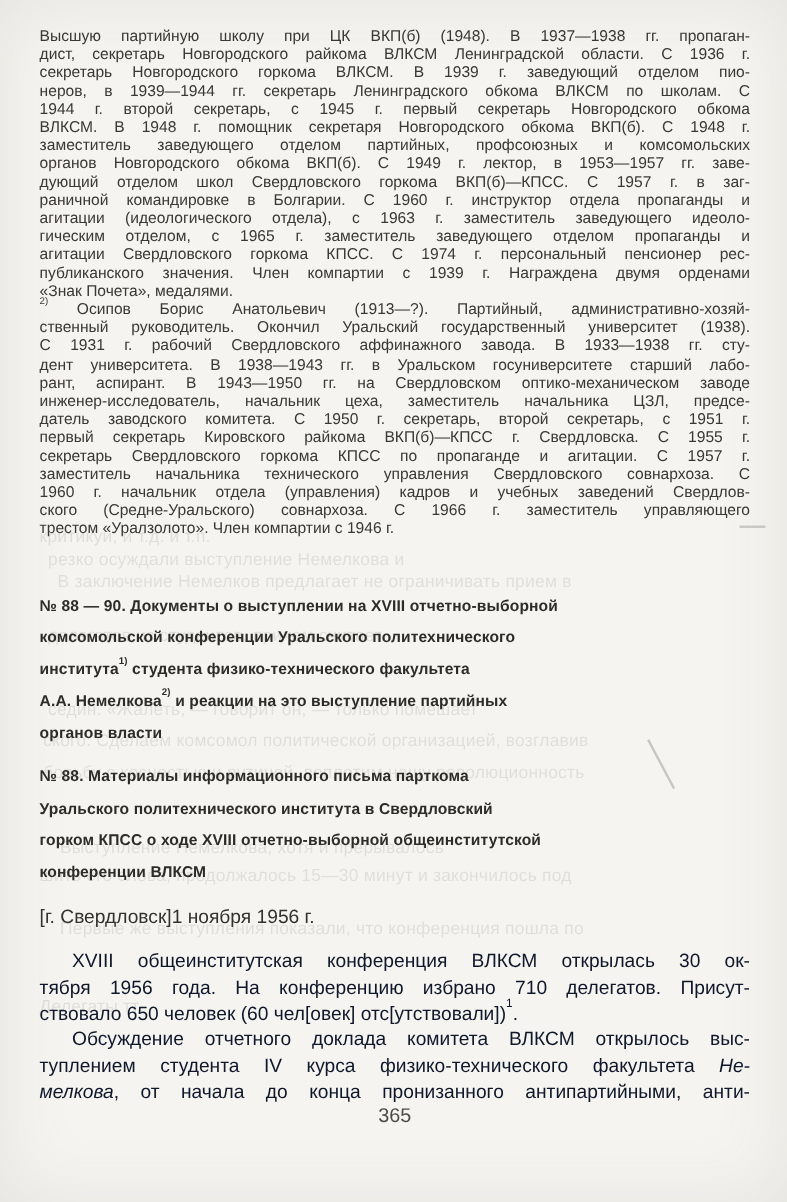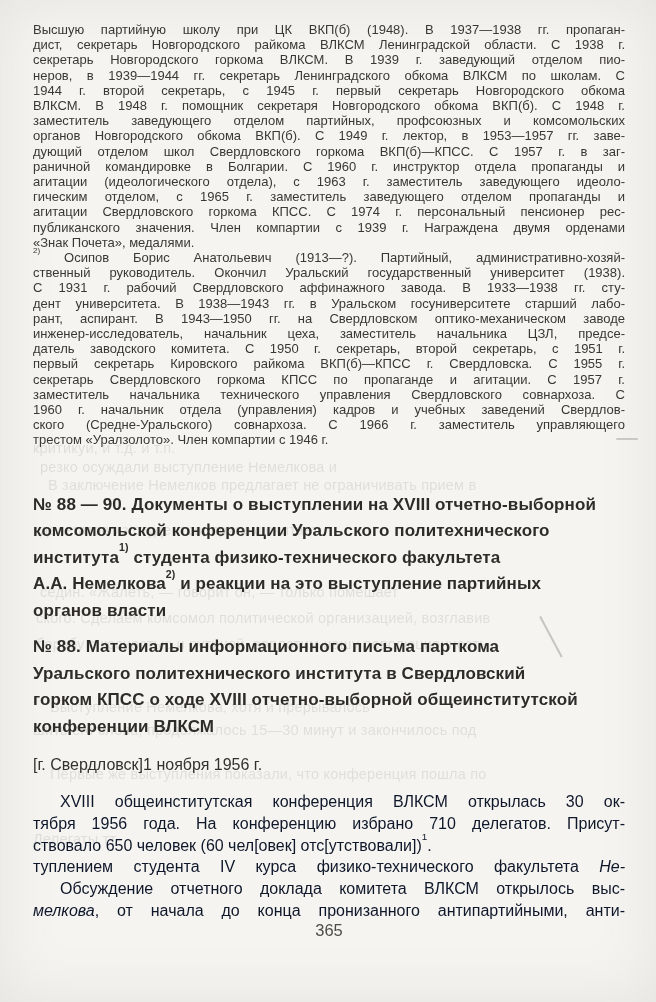--- a/index.html
+++ b/index.html
@@ -18,21 +18,21 @@
   .fn-line{
     font-size:13px;line-height:15.2px;color:#3a3835;
     text-align:justify;text-align-last:justify;
     white-space:normal;
   }
   .fn-line.lastline{text-align:left;text-align-last:left;}
   sup{font-size:62%;line-height:0;position:relative;top:-0.45em;}
   
   .heading{font-weight:700;color:#2e2c29;margin-top:44px;}
   .heading.second{margin-top:10px;}
-  .h-line{font-size:17px;line-height:26.5px;text-align:left;letter-spacing:0.1px;}
+  .h-line{font-size:13px;line-height:26.5px;text-align:left;letter-spacing:0.1px;}
   
   .dateline{
     margin-top:16px;display:flex;
     font-size:16px;color:#34322f;
   }
   
   .bodyblock{margin-top:17px;color:#0f172a;}
   .b-line{
     font-size:16px;line-height:21.7px;
     text-align:justify;text-align-last:justify;
@@ -77,21 +77,21 @@
   <div class="ghost" style="left:50px;top:766px">Первые же выступления показали, что конференция пошла по</div>
   <div class="ghost" style="left:33px;top:831px">Делегаты тт.</div>
 
   <div class="artifact-diagonal"></div>
   <div class="artifact-dash"></div>
 
   <div class="content">
 
     <div>
       <div class="fn-line">Высшую партийную школу при ЦК ВКП(б) (1948). В 1937—1938 гг. пропаган-</div>
-      <div class="fn-line">дист, секретарь Новгородского райкома ВЛКСМ Ленинградской области. С 1938 г.</div>
+      <div class="fn-line">дист, секретарь Новгородского райкома ВЛКСМ Ленинградской области. С 1936 г.</div>
       <div class="fn-line">секретарь Новгородского горкома ВЛКСМ. В 1939 г. заведующий отделом пио-</div>
       <div class="fn-line">неров, в 1939—1944 гг. секретарь Ленинградского обкома ВЛКСМ по школам. С</div>
       <div class="fn-line">1944 г. второй секретарь, с 1945 г. первый секретарь Новгородского обкома</div>
       <div class="fn-line">ВЛКСМ. В 1948 г. помощник секретаря Новгородского обкома ВКП(б). С 1948 г.</div>
       <div class="fn-line">заместитель заведующего отделом партийных, профсоюзных и комсомольских</div>
       <div class="fn-line">органов Новгородского обкома ВКП(б). С 1949 г. лектор, в 1953—1957 гг. заве-</div>
       <div class="fn-line">дующий отделом школ Свердловского горкома ВКП(б)—КПСС. С 1957 г. в заг-</div>
       <div class="fn-line">раничной командировке в Болгарии. С 1960 г. инструктор отдела пропаганды и</div>
       <div class="fn-line">агитации (идеологического отдела), с 1963 г. заместитель заведующего идеоло-</div>
       <div class="fn-line">гическим отделом, с 1965 г. заместитель заведующего отделом пропаганды и</div>
@@ -134,21 +134,21 @@
     <div class="dateline">
       <span>[г. Свердловск]</span>
       <span>1 ноября 1956 г.</span>
     </div>
 
     <div class="bodyblock">
       <div class="b-line indent">XVIII общеинститутская конференция ВЛКСМ открылась 30 ок-</div>
       <div class="b-line">тября 1956 года. На конференцию избрано 710 делегатов. Присут-</div>
       <div class="b-line lastline"><span>ствовало 650 человек (60 чел[овек] отс[утствовали])</span><sup>1</sup><span>.</span></div>
 
+      <div class="b-line indent">Обсуждение отчетного доклада комитета ВЛКСМ открылось выс-</div>
       <div class="b-line"><span>туплением студента IV курса физико-технического факультета </span><span class="italic">Не-</span></div>
-      <div class="b-line indent">Обсуждение отчетного доклада комитета ВЛКСМ открылось выс-</div>
       <div class="b-line"><span class="italic">мелкова</span><span>, от начала до конца пронизанного антипартийными, анти-</span></div>
     </div>
 
     <div class="pagenum">365</div>
 
   </div>
 </div>
 
 </body></html>

